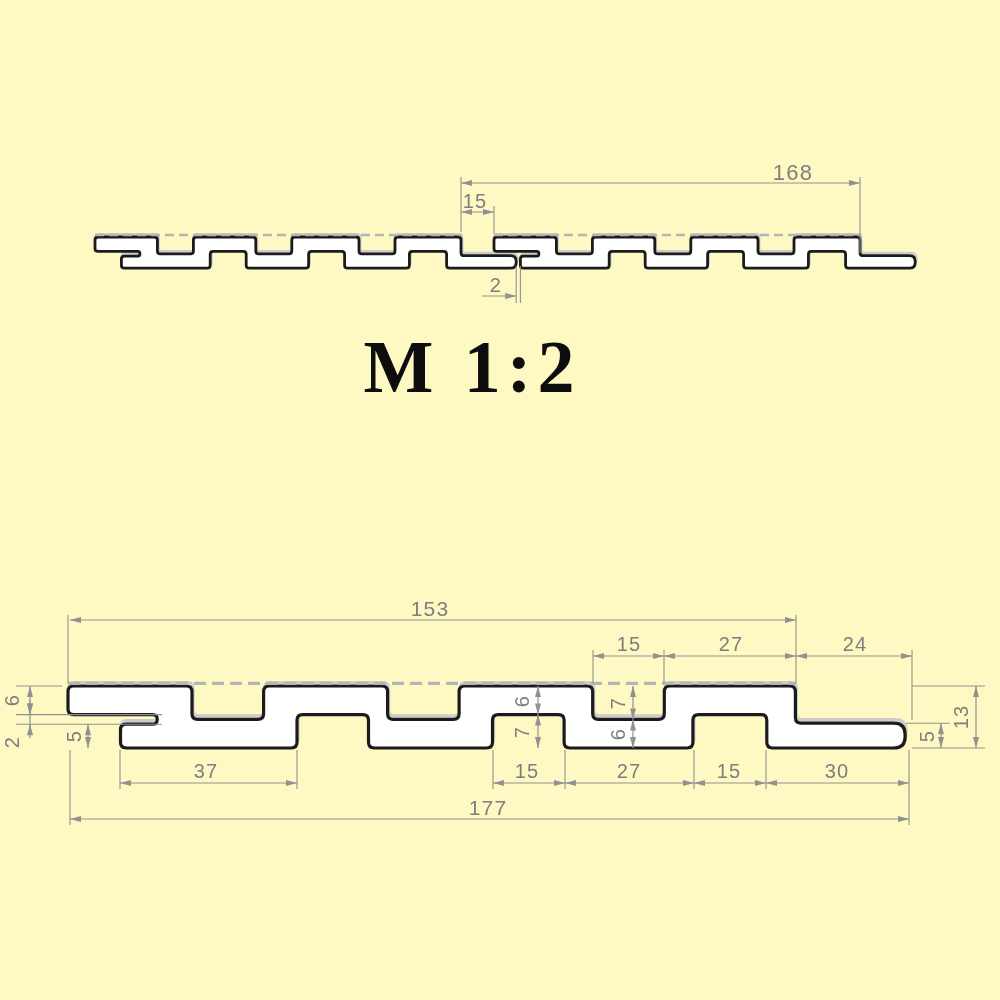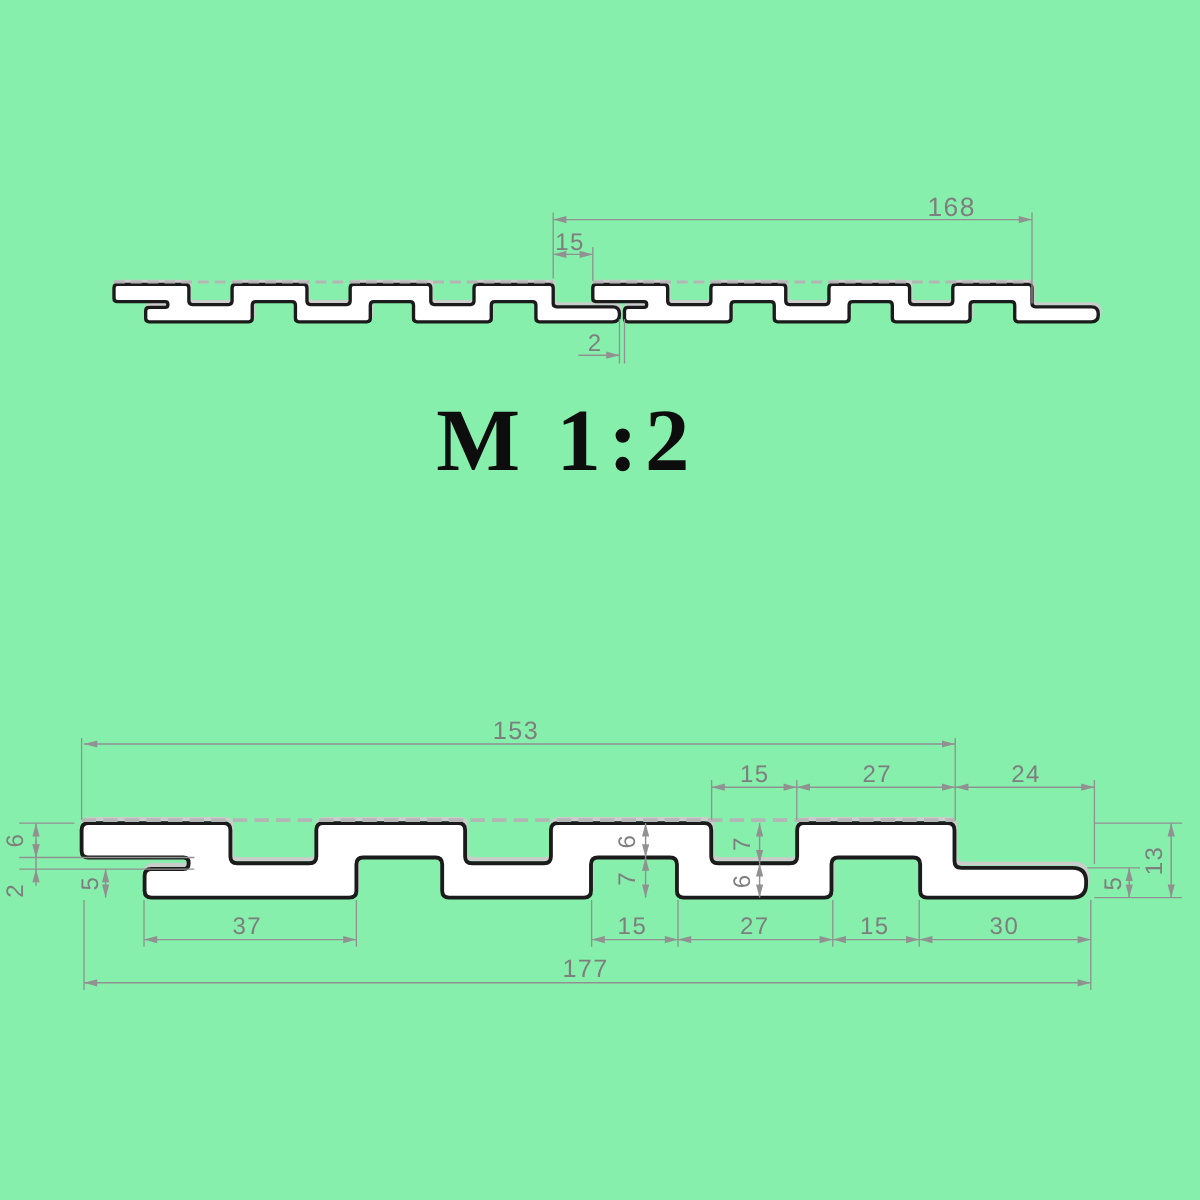--- a/index.html
+++ b/index.html
@@ -1,16 +1,16 @@
 <!DOCTYPE html>
 <html><head>
 <meta charset="utf-8">
 <style>
   html,body{margin:0;padding:0;background:#ffffff;}
-  .stage{position:relative;width:1000px;height:1000px;background:#86efac;overflow:hidden;}
+  .stage{position:relative;width:1000px;height:1000px;background:#fef9c3;overflow:hidden;}
   svg{display:block;}
   text{font-family:"Liberation Sans", sans-serif;}
   .scale-label{font-family:"Liberation Serif", serif;font-weight:700;}
 </style>
 </head>
 <body>
 
 <div class="stage">
   <svg id="drawing" width="1000" height="1000" viewBox="0 0 1000 1000">
       <g>

